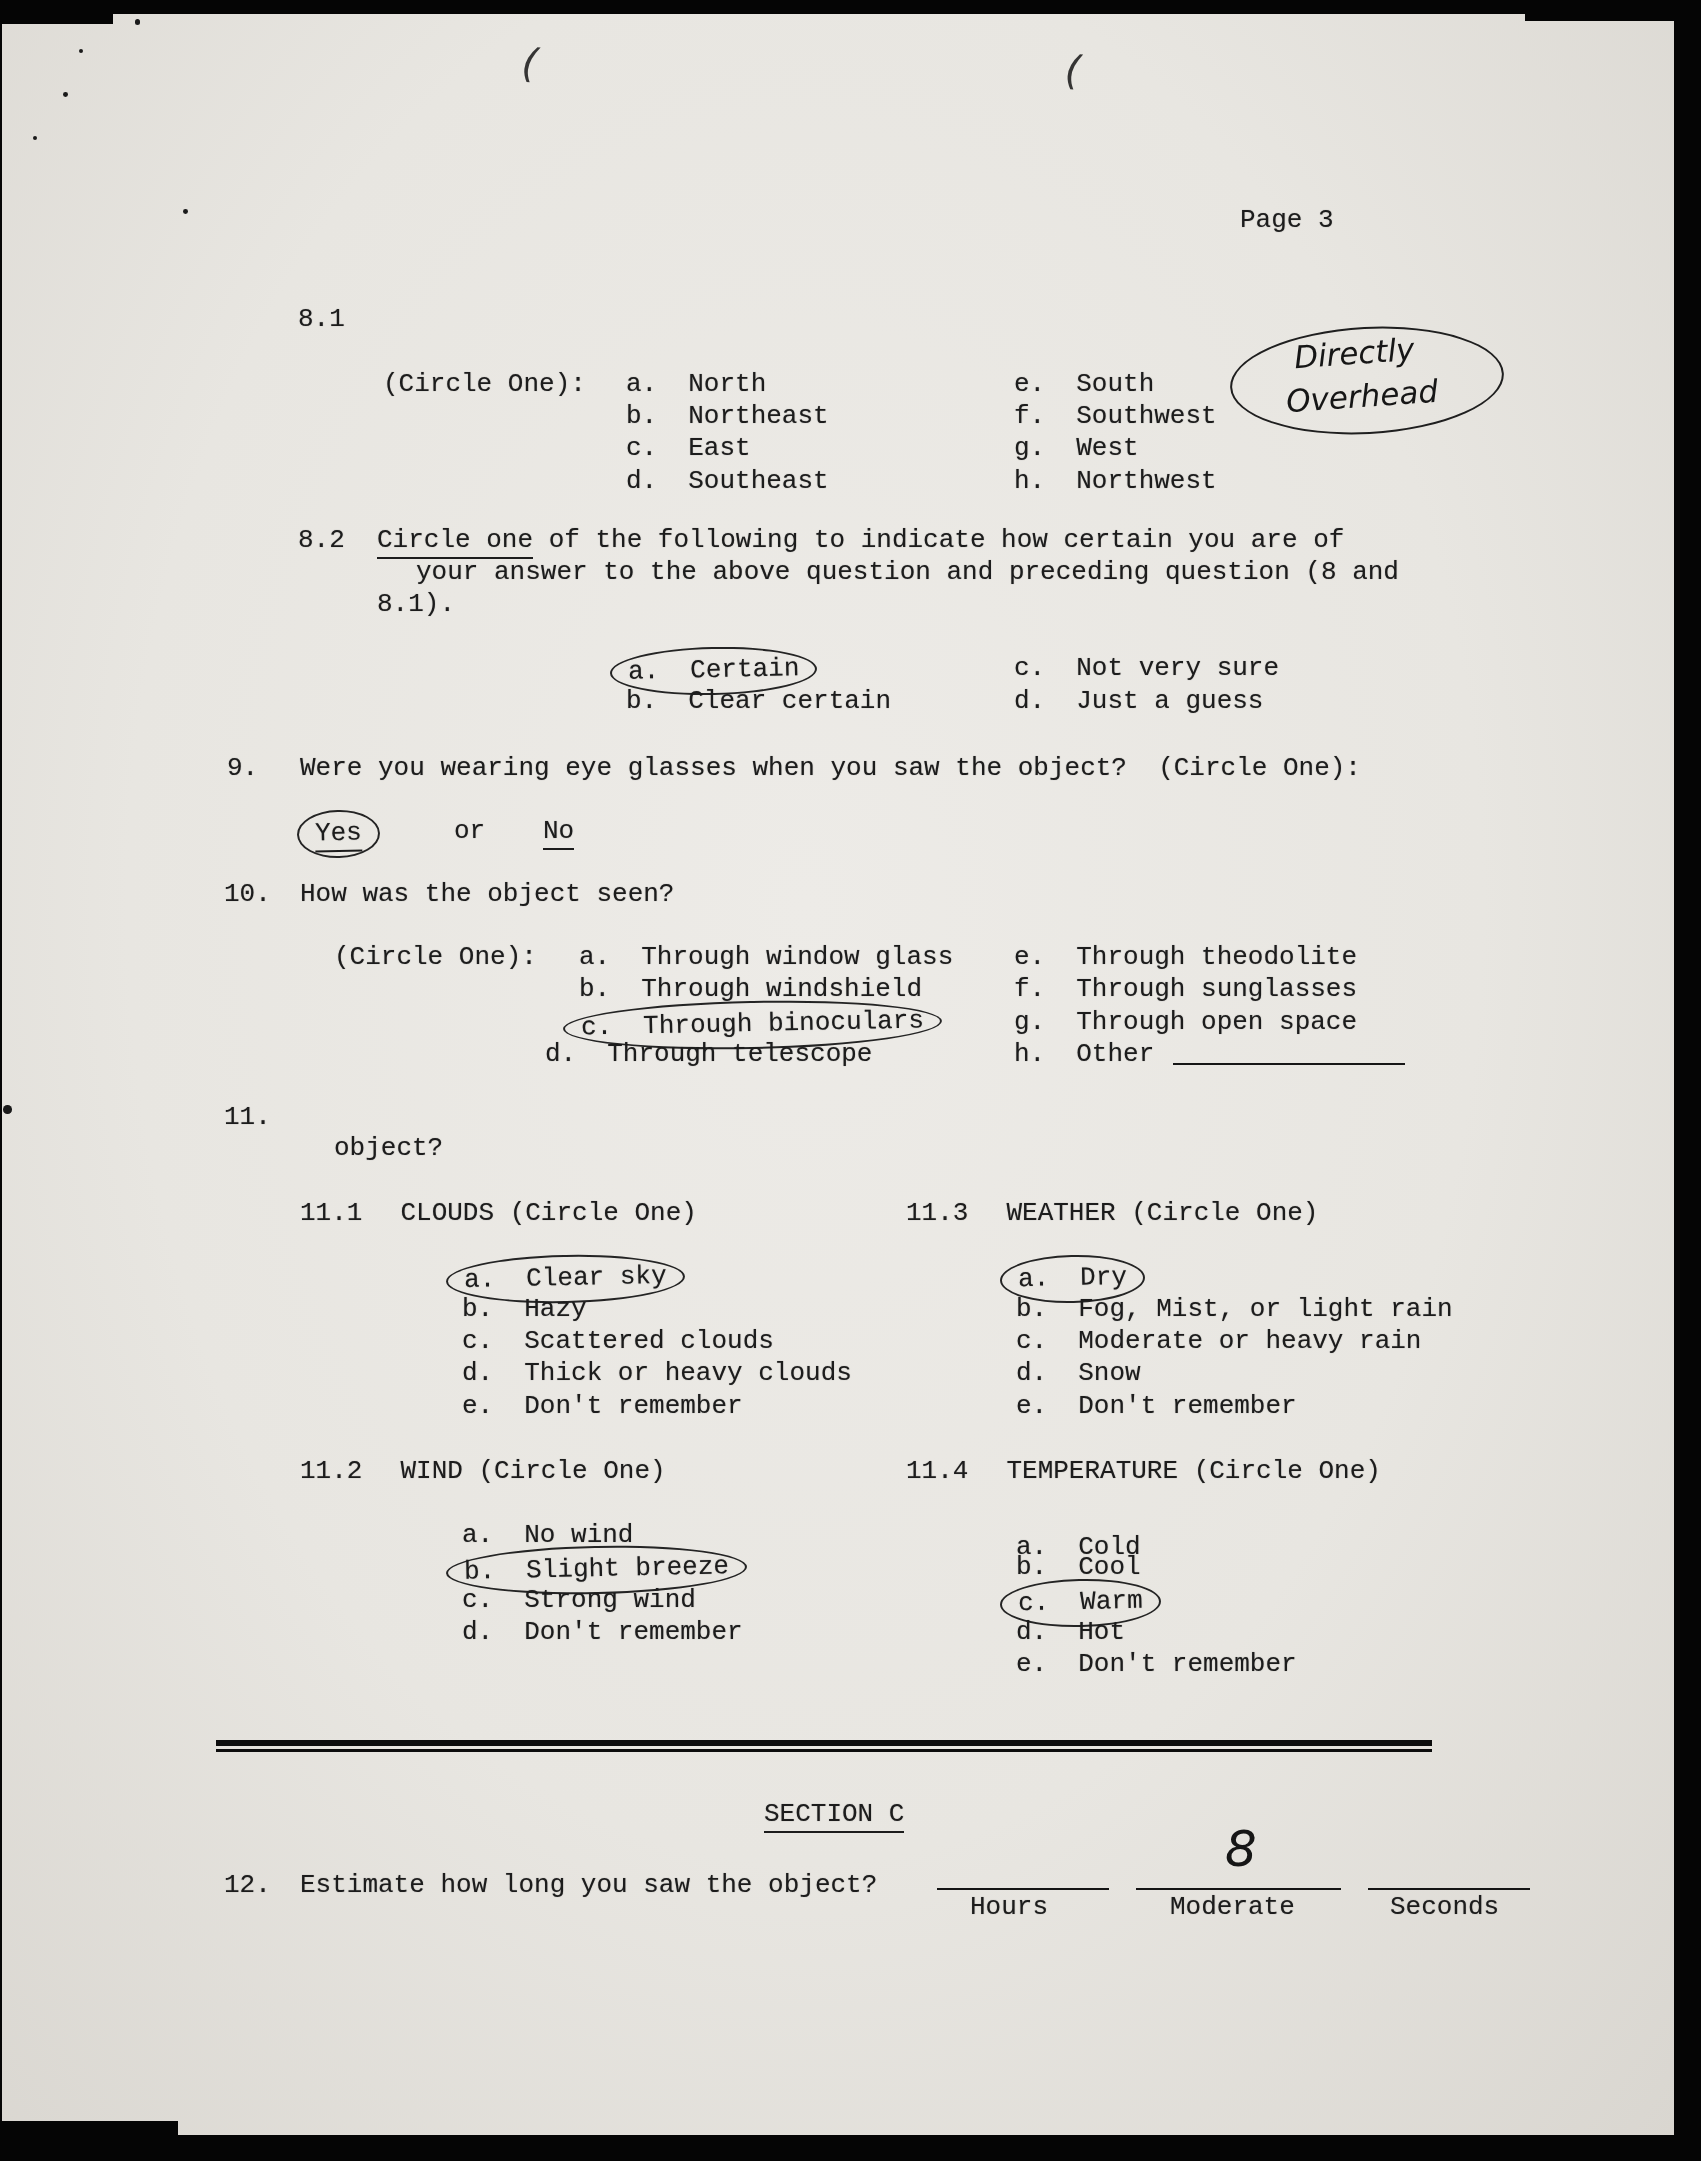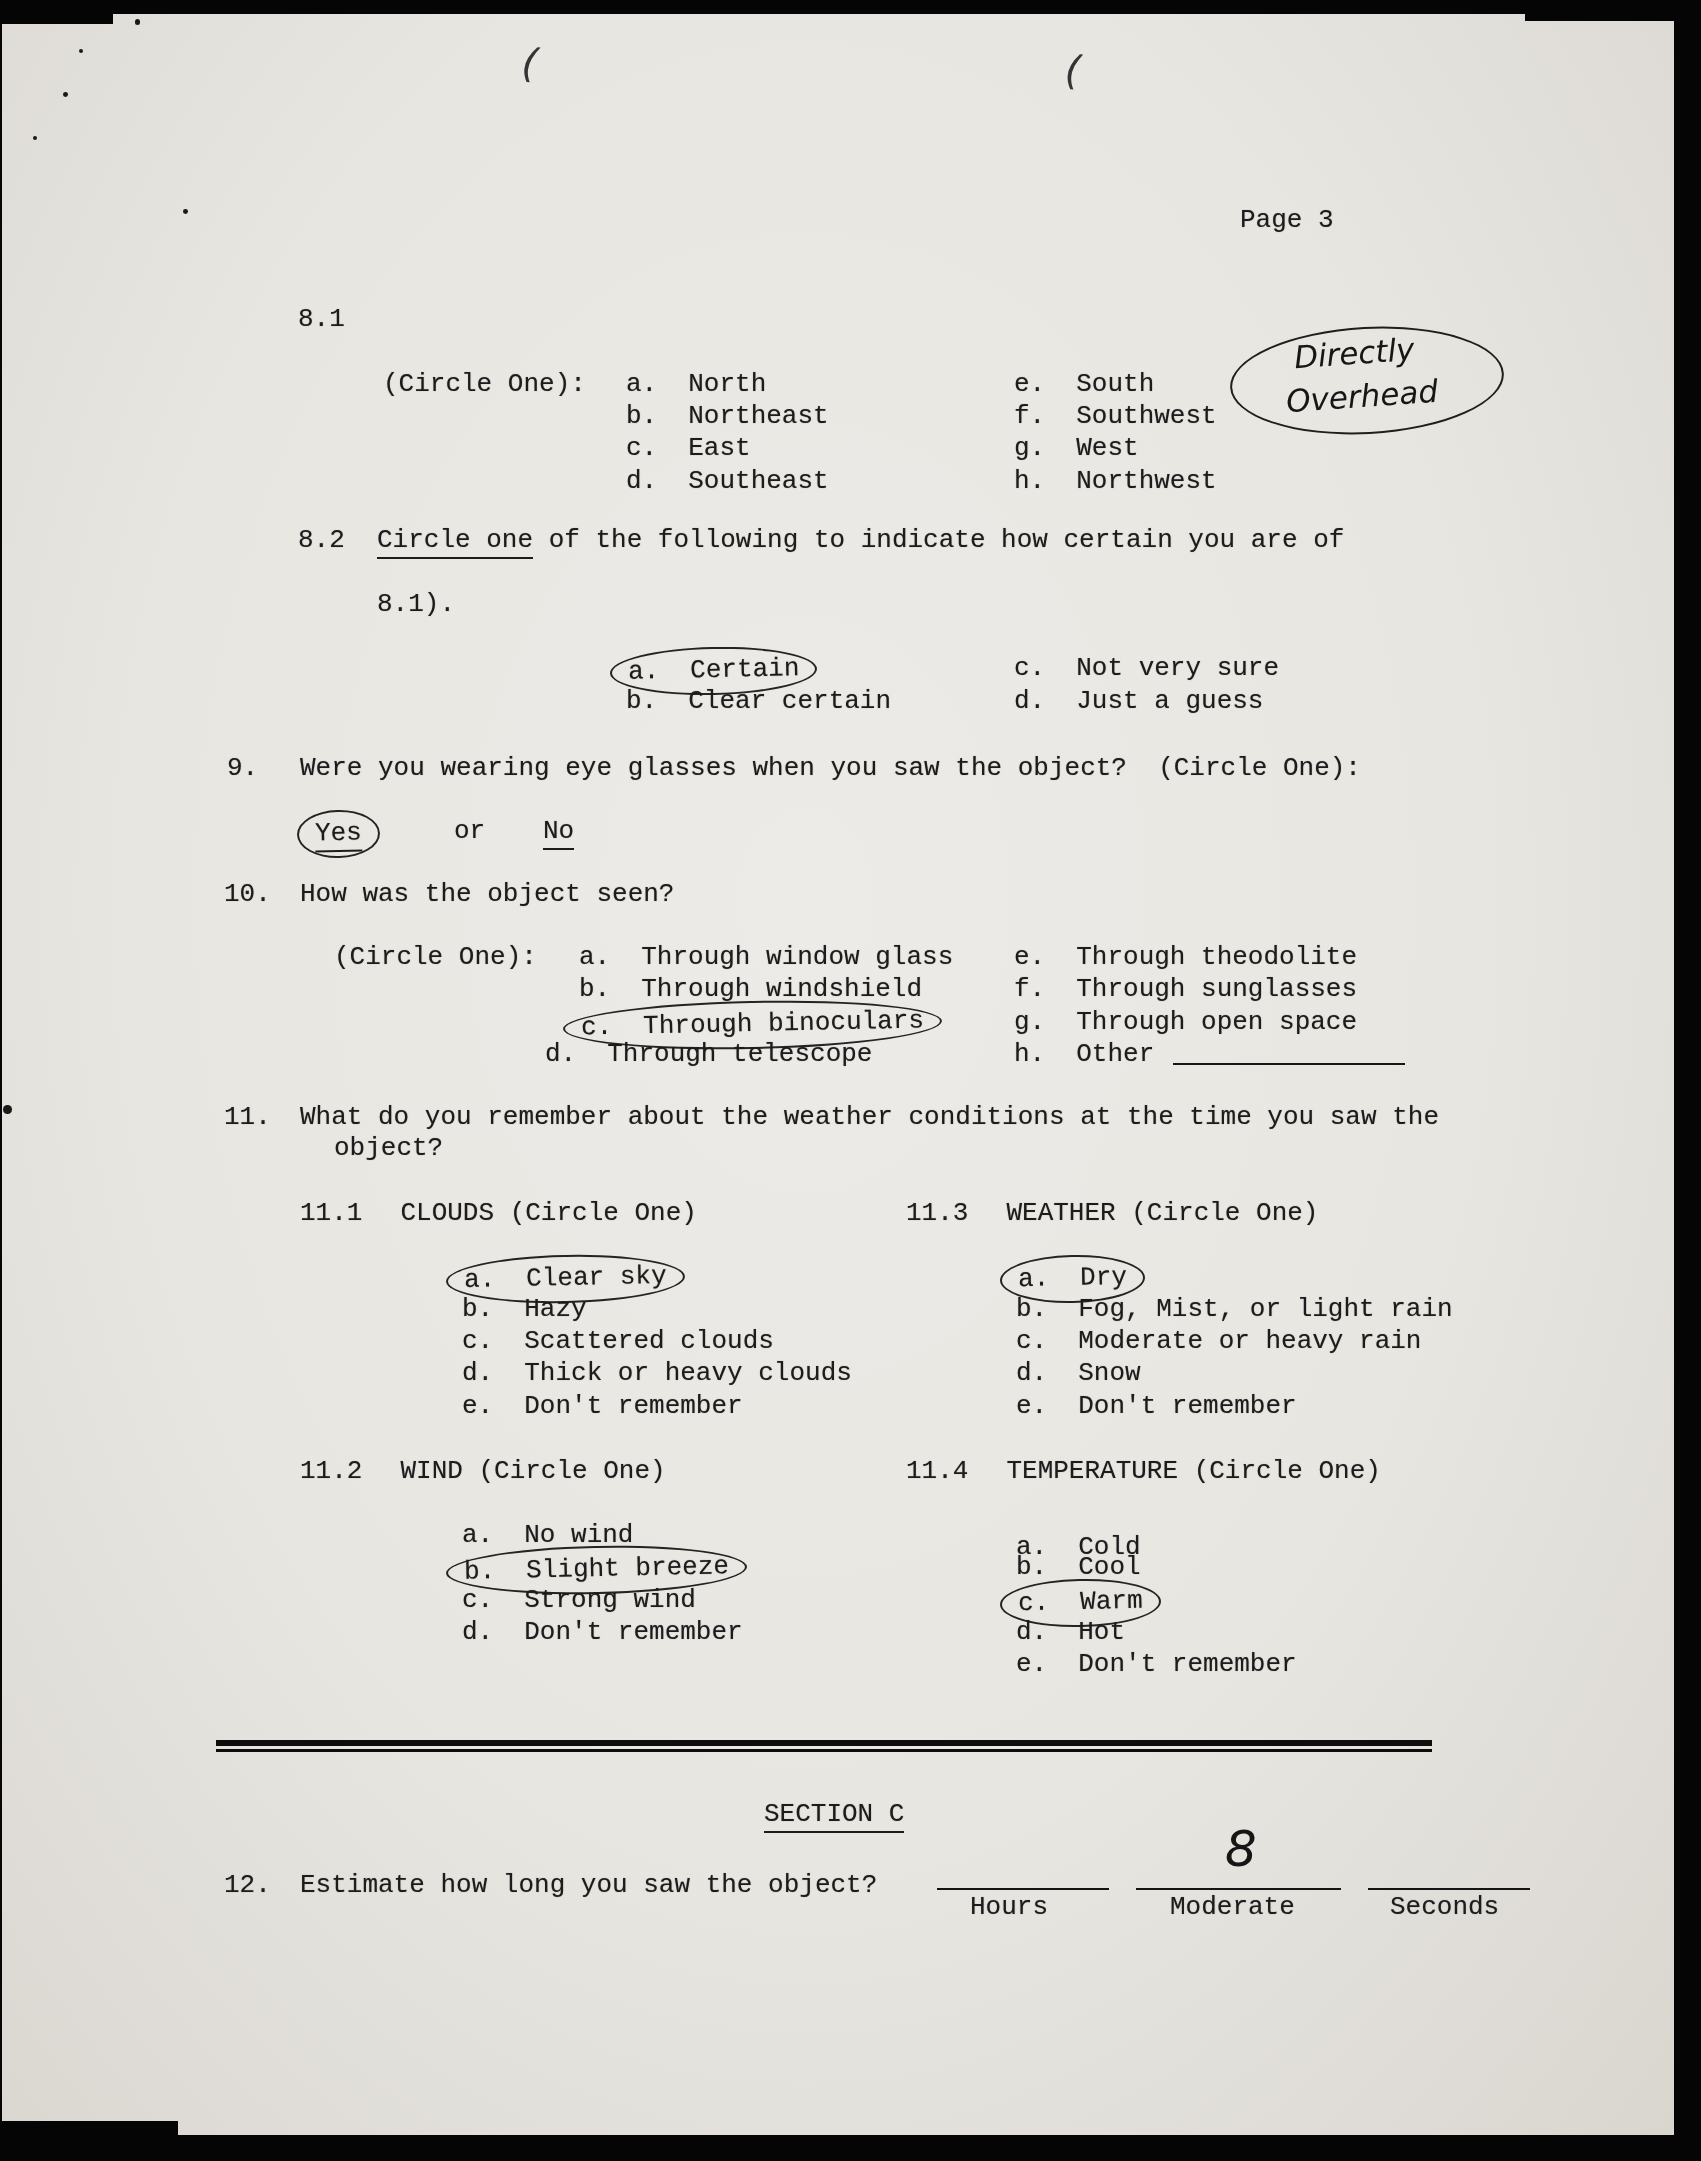--- a/index.html
+++ b/index.html
@@ -63,20 +63,21 @@
   <div class="l" style="top:400px;left:1014px"><span>f.</span><span class="ol">Southwest</span></div>
   <div class="l" style="top:432px;left:1014px"><span>g.</span><span class="ol">West</span></div>
   <div class="l" style="top:465px;left:1014px"><span>h.</span><span class="ol">Northwest</span></div>
 
   <div class="ellipse" style="top:327px;left:1230px;width:270px;height:103px"></div>
   <div class="l hand" style="top:334px;left:1294px;font-size:31px;transform:rotate(-4deg)">Directly</div>
   <div class="l hand" style="top:377px;left:1286px;font-size:31px;transform:rotate(-4deg)">Overhead</div>
 
   <div class="l" style="top:524px;left:298px">8.2</div>
   <div class="l" style="top:524px;left:377px"><span class="u">Circle one</span><span> of the following to indicate how certain you are of</span></div>
+  <div class="l" style="top:556px;left:416px">your answer to the above question and preceding question (8 and</div>
   <div class="l" style="top:588px;left:377px">8.1).</div>
 
   <div class="l" style="top:652px;left:626px"><span class="circled"><span>a.</span><span class="ol">Certain</span></span></div>
   <div class="l" style="top:685px;left:626px"><span>b.</span><span class="ol">Clear certain</span></div>
   <div class="l" style="top:652px;left:1014px"><span>c.</span><span class="ol">Not very sure</span></div>
   <div class="l" style="top:685px;left:1014px"><span>d.</span><span class="ol">Just a guess</span></div>
 
   <div class="l" style="top:752px;left:227px">9.</div>
   <div class="l" style="top:752px;left:300px">Were you wearing eye glasses when you saw the object?  (Circle One):</div>
   <div class="l" style="top:815px;left:313px"><span class="circled"><span class="u">Yes</span></span></div>
@@ -91,21 +92,20 @@
   <div class="l" style="top:973px;left:579px"><span>b.</span><span class="ol">Through windshield</span></div>
   <div class="l" style="top:1006px;left:579px"><span class="circled"><span>c.</span><span class="ol">Through binoculars</span></span></div>
   <div class="l" style="top:1038px;left:545px"><span>d.</span><span class="ol">Through telescope</span></div>
 
   <div class="l" style="top:941px;left:1014px"><span>e.</span><span class="ol">Through theodolite</span></div>
   <div class="l" style="top:973px;left:1014px"><span>f.</span><span class="ol">Through sunglasses</span></div>
   <div class="l" style="top:1006px;left:1014px"><span>g.</span><span class="ol">Through open space</span></div>
   <div class="l" style="top:1038px;left:1014px"><span>h.</span><span class="ol">Other</span><span class="other-blank"></span></div>
 
   <div class="l" style="top:1101px;left:224px">11.</div>
-  <div class="l" style="top:1101px;left:300px">What do you remember about the weather conditions at the time you saw the</div>
   <div class="l" style="top:1132px;left:334px">object?</div>
 
   <div class="l" style="top:1197px;left:300px"><span>11.1</span><span class="oh">CLOUDS (Circle One)</span></div>
   <div class="l" style="top:1260px;left:462px"><span class="circled"><span>a.</span><span class="ol">Clear sky</span></span></div>
   <div class="l" style="top:1293px;left:462px"><span>b.</span><span class="ol">Hazy</span></div>
   <div class="l" style="top:1325px;left:462px"><span>c.</span><span class="ol">Scattered clouds</span></div>
   <div class="l" style="top:1357px;left:462px"><span>d.</span><span class="ol">Thick or heavy clouds</span></div>
   <div class="l" style="top:1390px;left:462px"><span>e.</span><span class="ol">Don't remember</span></div>
 
   <div class="l" style="top:1197px;left:906px"><span>11.3</span><span class="oh">WEATHER (Circle One)</span></div>

